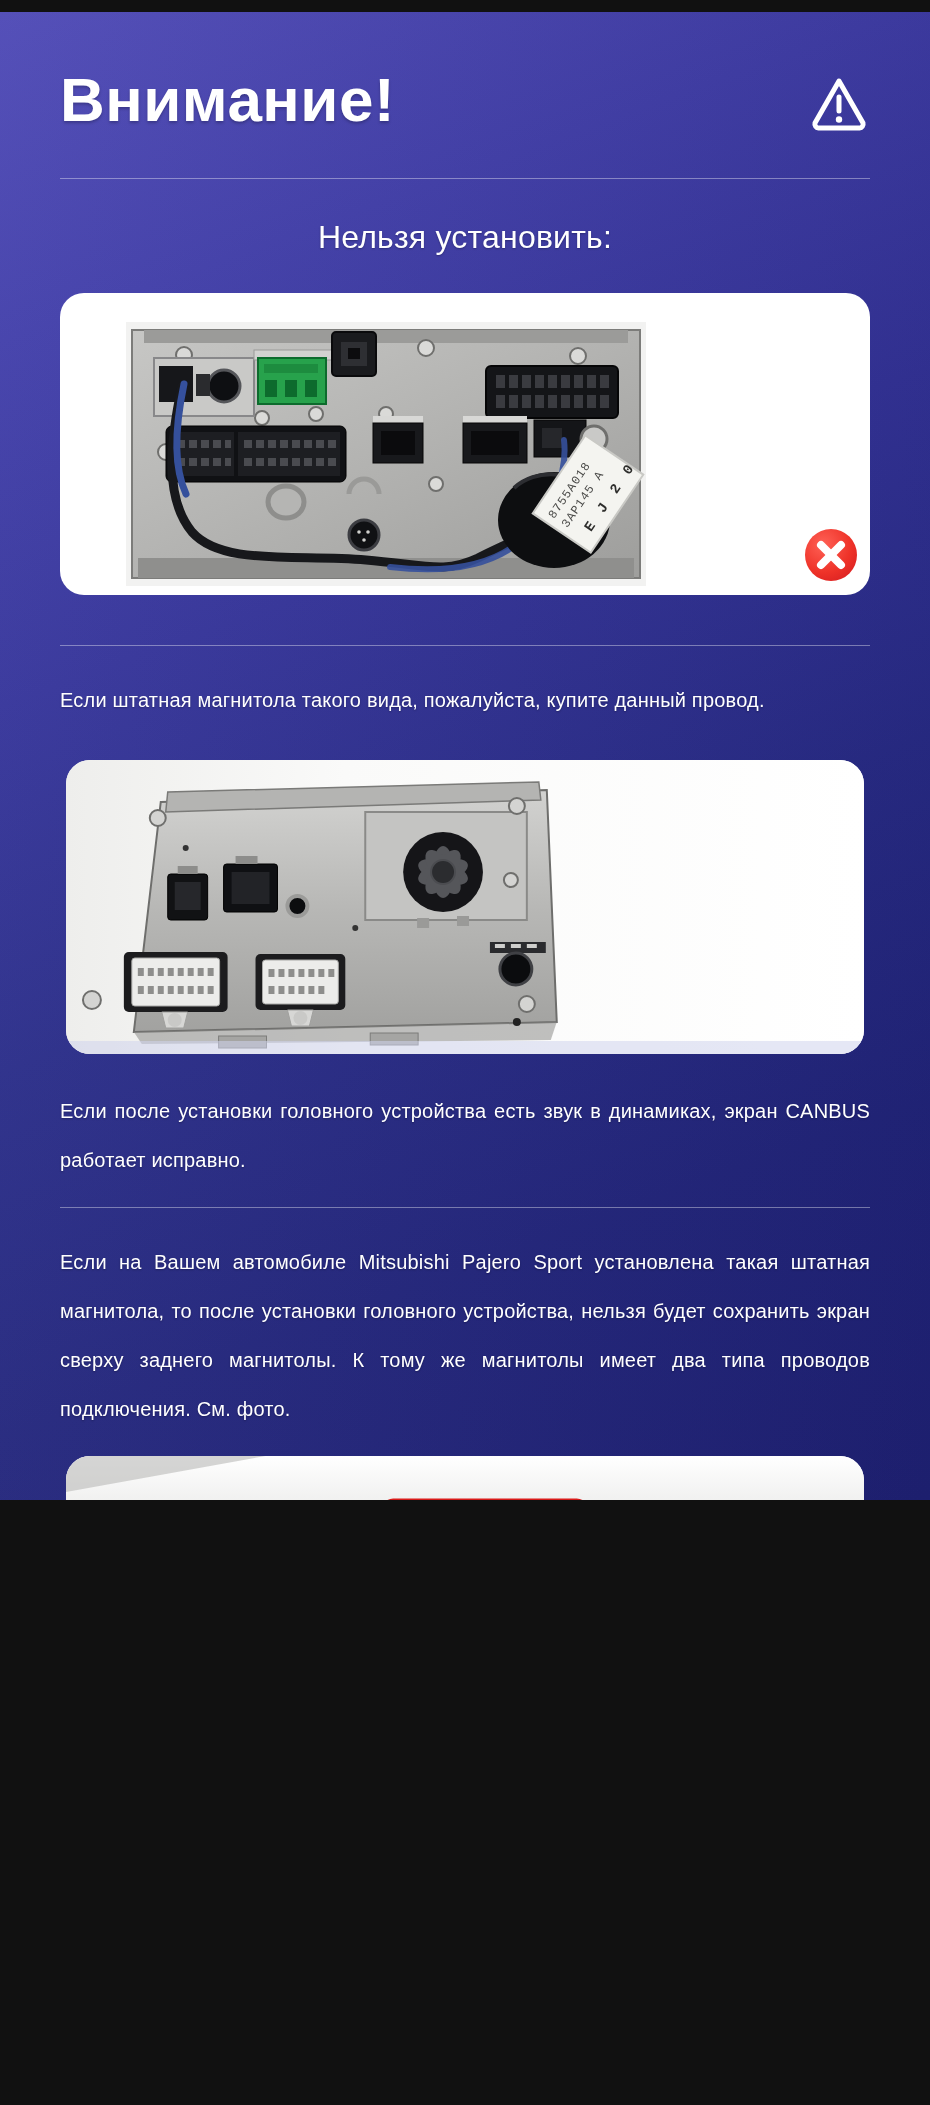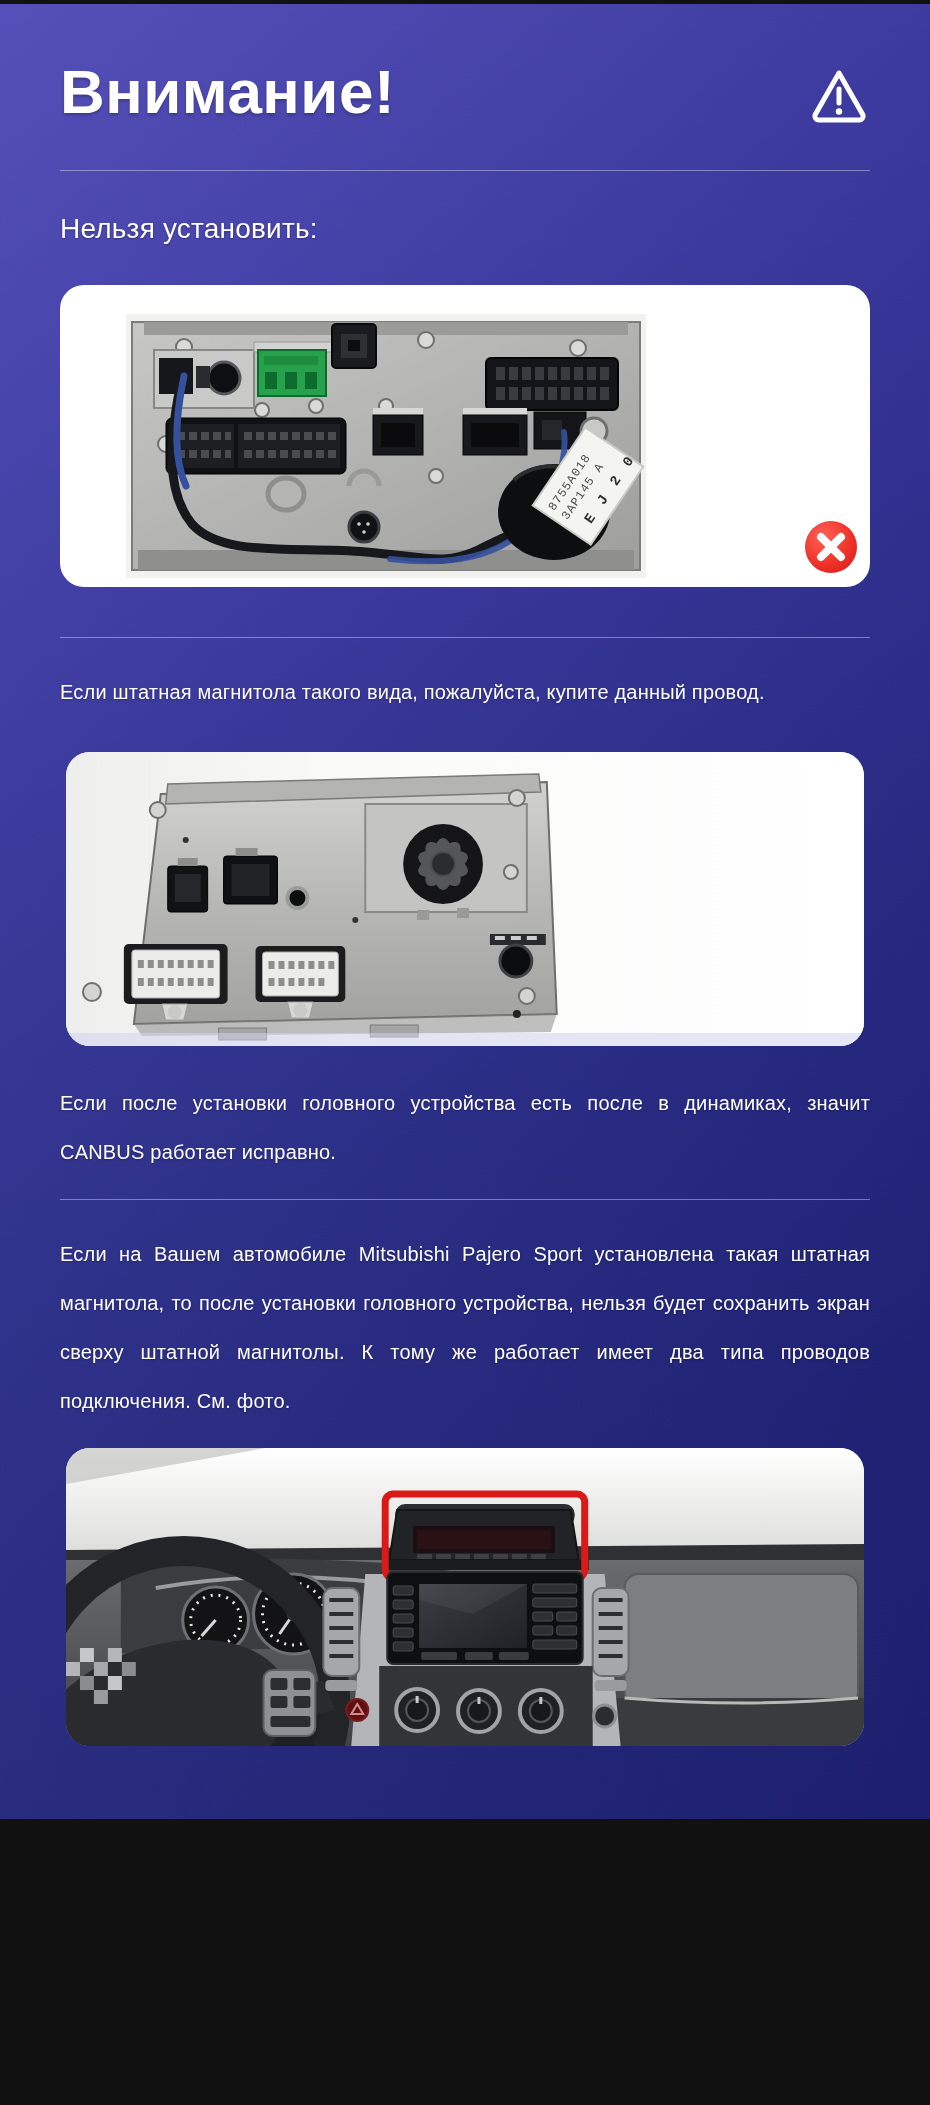--- a/index.html
+++ b/index.html
@@ -1,18 +1,18 @@
 <!DOCTYPE html>
 <html><head>
 <meta charset="utf-8">
 <style>
   * { margin:0; padding:0; box-sizing:border-box; }
   body { background:#111; font-family:"Liberation Sans", sans-serif; }
   .page{
-    position:relative; width:930px; height:1815px; margin:4px auto; overflow:hidden;
+    position:relative; width:930px; height:1488px; margin:12px auto; overflow:hidden;
     background:
       linear-gradient(160deg, #4c47b5 0%, #403daa 18%, #34339b 38%, #292c8a 58%, #23267f 78%, #212379 100%);
   }
   .page::after{
     content:""; position:absolute; inset:0; pointer-events:none;
     background:linear-gradient(100deg, rgba(255,255,255,0.05) 0%, rgba(0,0,30,0.12) 100%);
   }
   .content{ position:relative; z-index:2; padding:0 60px; }
 
   .header{ display:flex; align-items:flex-start; justify-content:space-between; padding-top:52px; }
@@ -21,22 +21,23 @@
     text-shadow:0 2px 3px rgba(0,0,20,0.25);
   }
   .warn-icon{ margin-top:12px; margin-right:2px; }
 
   .divider{ height:1px; background:rgba(255,255,255,0.38); }
   .divider.d1{ margin-top:42px; }
   .divider.d2{ margin-top:50px; }
   .divider.d3{ margin-top:22px; }
 
   .label{
-    margin-top:40px; color:#fff; font-size:28px; line-height:36px; letter-spacing:0.2px;
+    margin-top:40px; color:#fff; font-size:32px; line-height:36px; letter-spacing:0.2px;
     text-shadow:0 1px 2px rgba(0,0,20,0.3);
+    text-align:center;
   }
 
   .para{
     color:#fff; font-size:20px; line-height:49px; letter-spacing:0.2px;
     text-align:justify; text-justify:inter-word;
     text-shadow:0 1px 2px rgba(0,0,20,0.3);
   }
   .para.p1{ margin-top:30px; }
   .para.p2{ margin-top:33px; }
   .para.p3{ margin-top:30px; }
@@ -352,26 +353,26 @@
           <circle cx="290" cy="168" r="3" fill="#333" stroke="none"></circle>
             <circle cx="452" cy="262" r="4" fill="#222" stroke="none"></circle>
         </g>
         <rect x="153" y="276" width="48" height="12" fill="#a5a5a3" stroke="#7c7c7a"></rect>
         <rect x="305" y="273" width="48" height="12" fill="#a5a5a3" stroke="#7c7c7a"></rect>
         <rect x="0" y="281" width="800" height="13" fill="#cfd4ec" opacity="0.55"></rect>
       </svg>
     </div>
 
     <div class="para p2">
-      <div>Если после установки головного устройства есть после в динамиках, значит CANBUS работает исправно.</div>
+      <div>Если после установки головного устройства есть звук в динамиках, экран CANBUS работает исправно.</div>
     </div>
 
     <div class="divider d3"></div>
 
-    <div class="para p3">Если на Вашем автомобиле Mitsubishi Pajero Sport установлена такая штатная магнитола, то после установки головного устройства, нельзя будет сохранить экран сверху штатной магнитолы. К тому же работает имеет два типа проводов подключения. См. фото.</div>
+    <div class="para p3">Если на Вашем автомобиле Mitsubishi Pajero Sport установлена такая штатная магнитола, то после установки головного устройства, нельзя будет сохранить экран сверху заднего магнитолы. К тому же магнитолы имеет два типа проводов подключения. См. фото.</div>
 
     <div class="card c3">
       <svg class="photo-fill" viewBox="0 0 800 298" preserveAspectRatio="none">
         <defs>
           <linearGradient id="sky" x1="0" y1="0" x2="0" y2="1">
             <stop offset="0" stop-color="#ffffff"></stop>
               <stop offset="1" stop-color="#dededc"></stop>
           </linearGradient>
           <linearGradient id="dash" x1="0" y1="0" x2="0" y2="1">
             <stop offset="0" stop-color="#6a6b6f"></stop>

